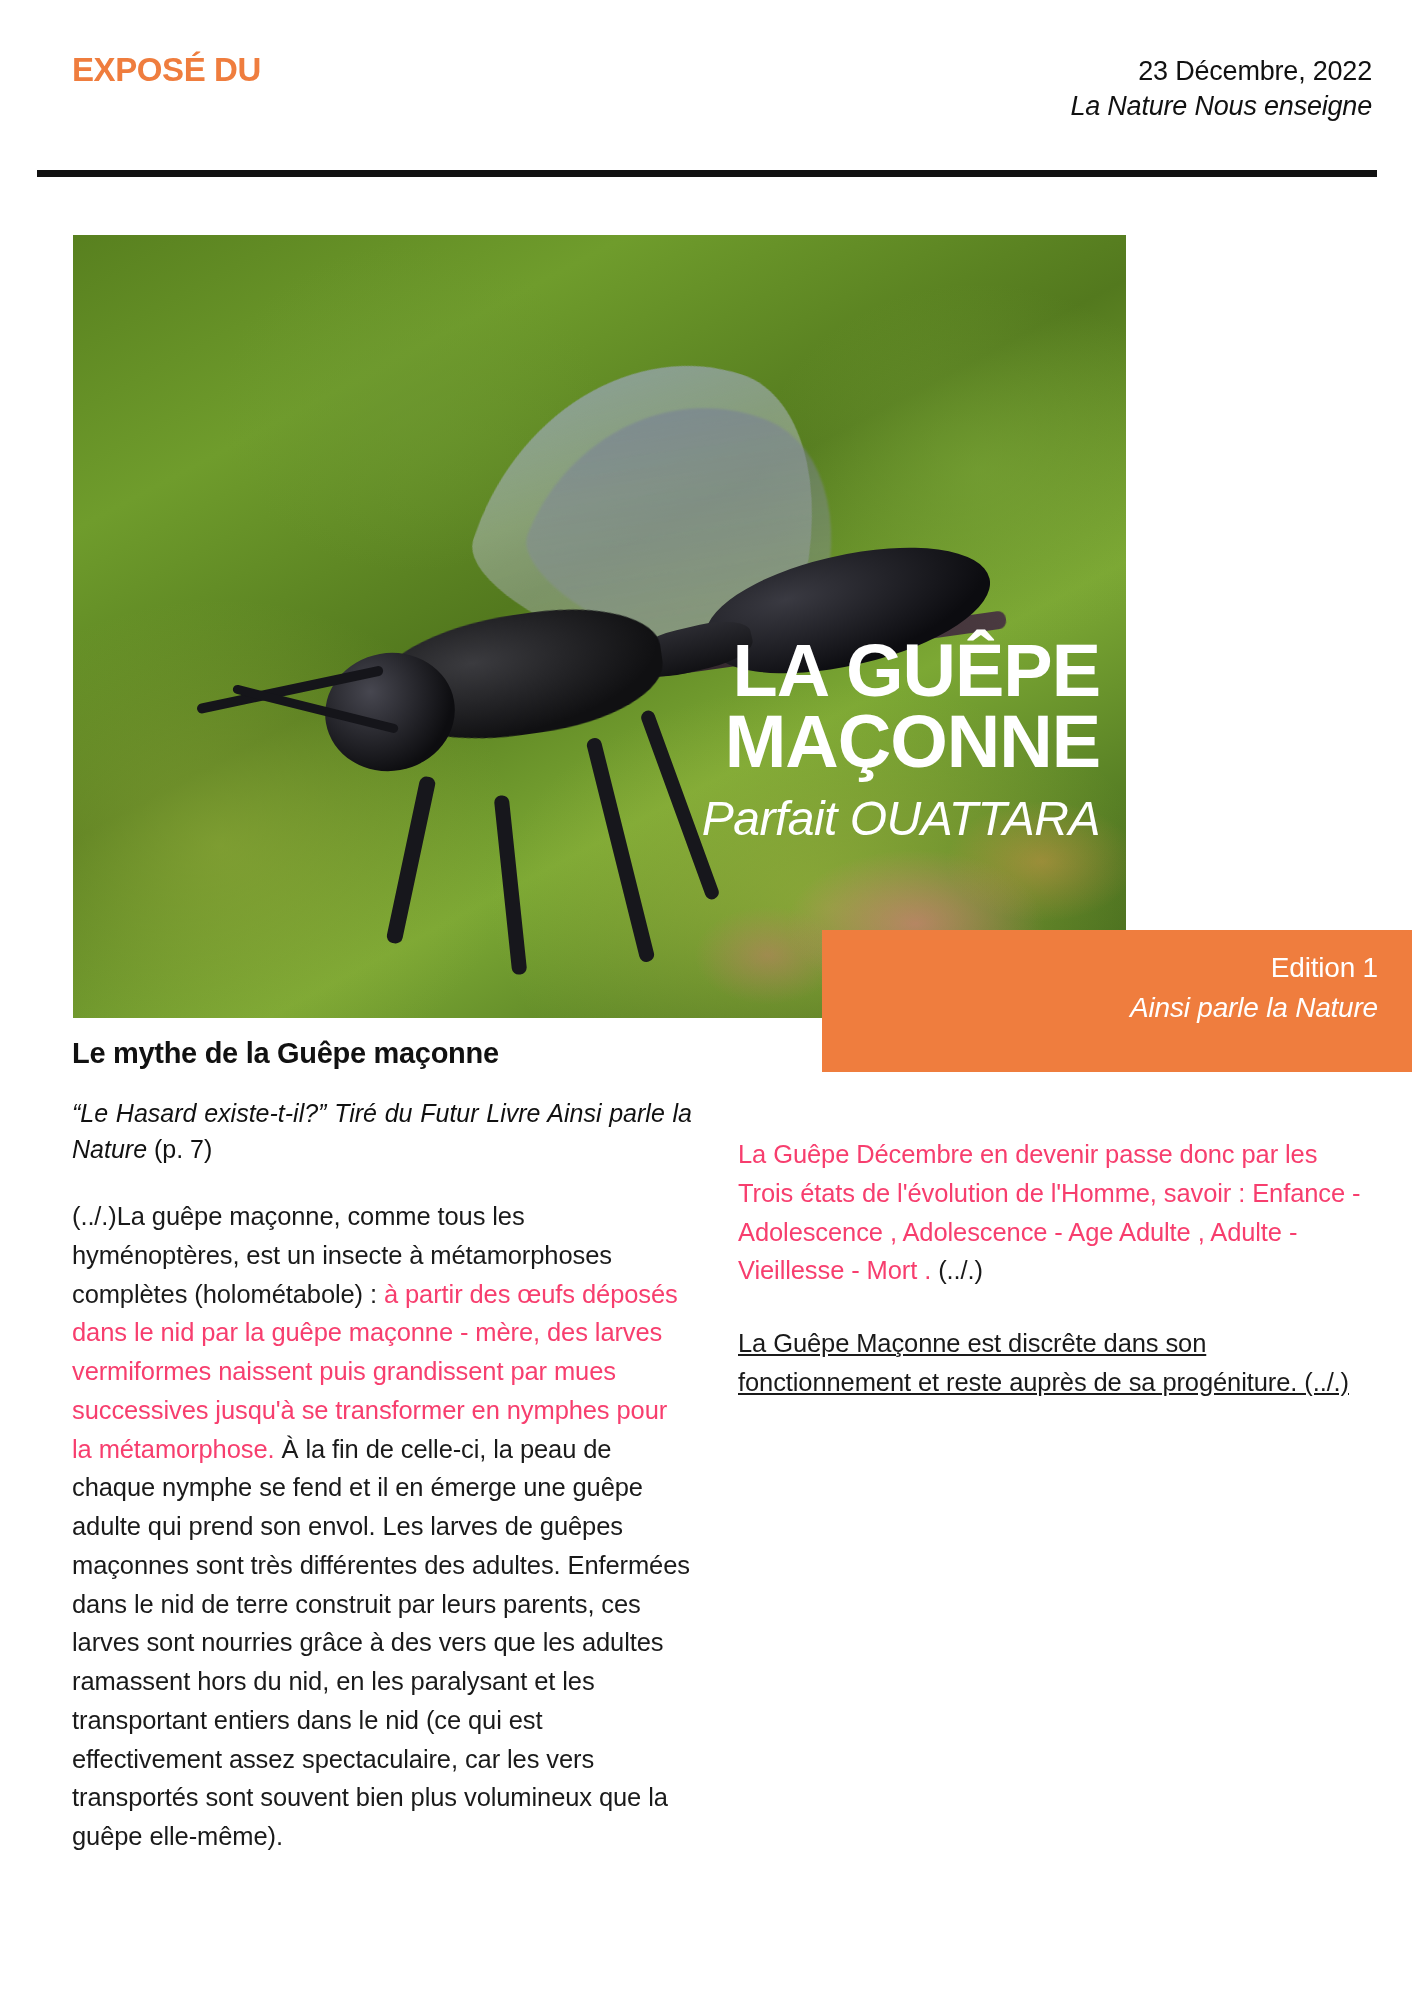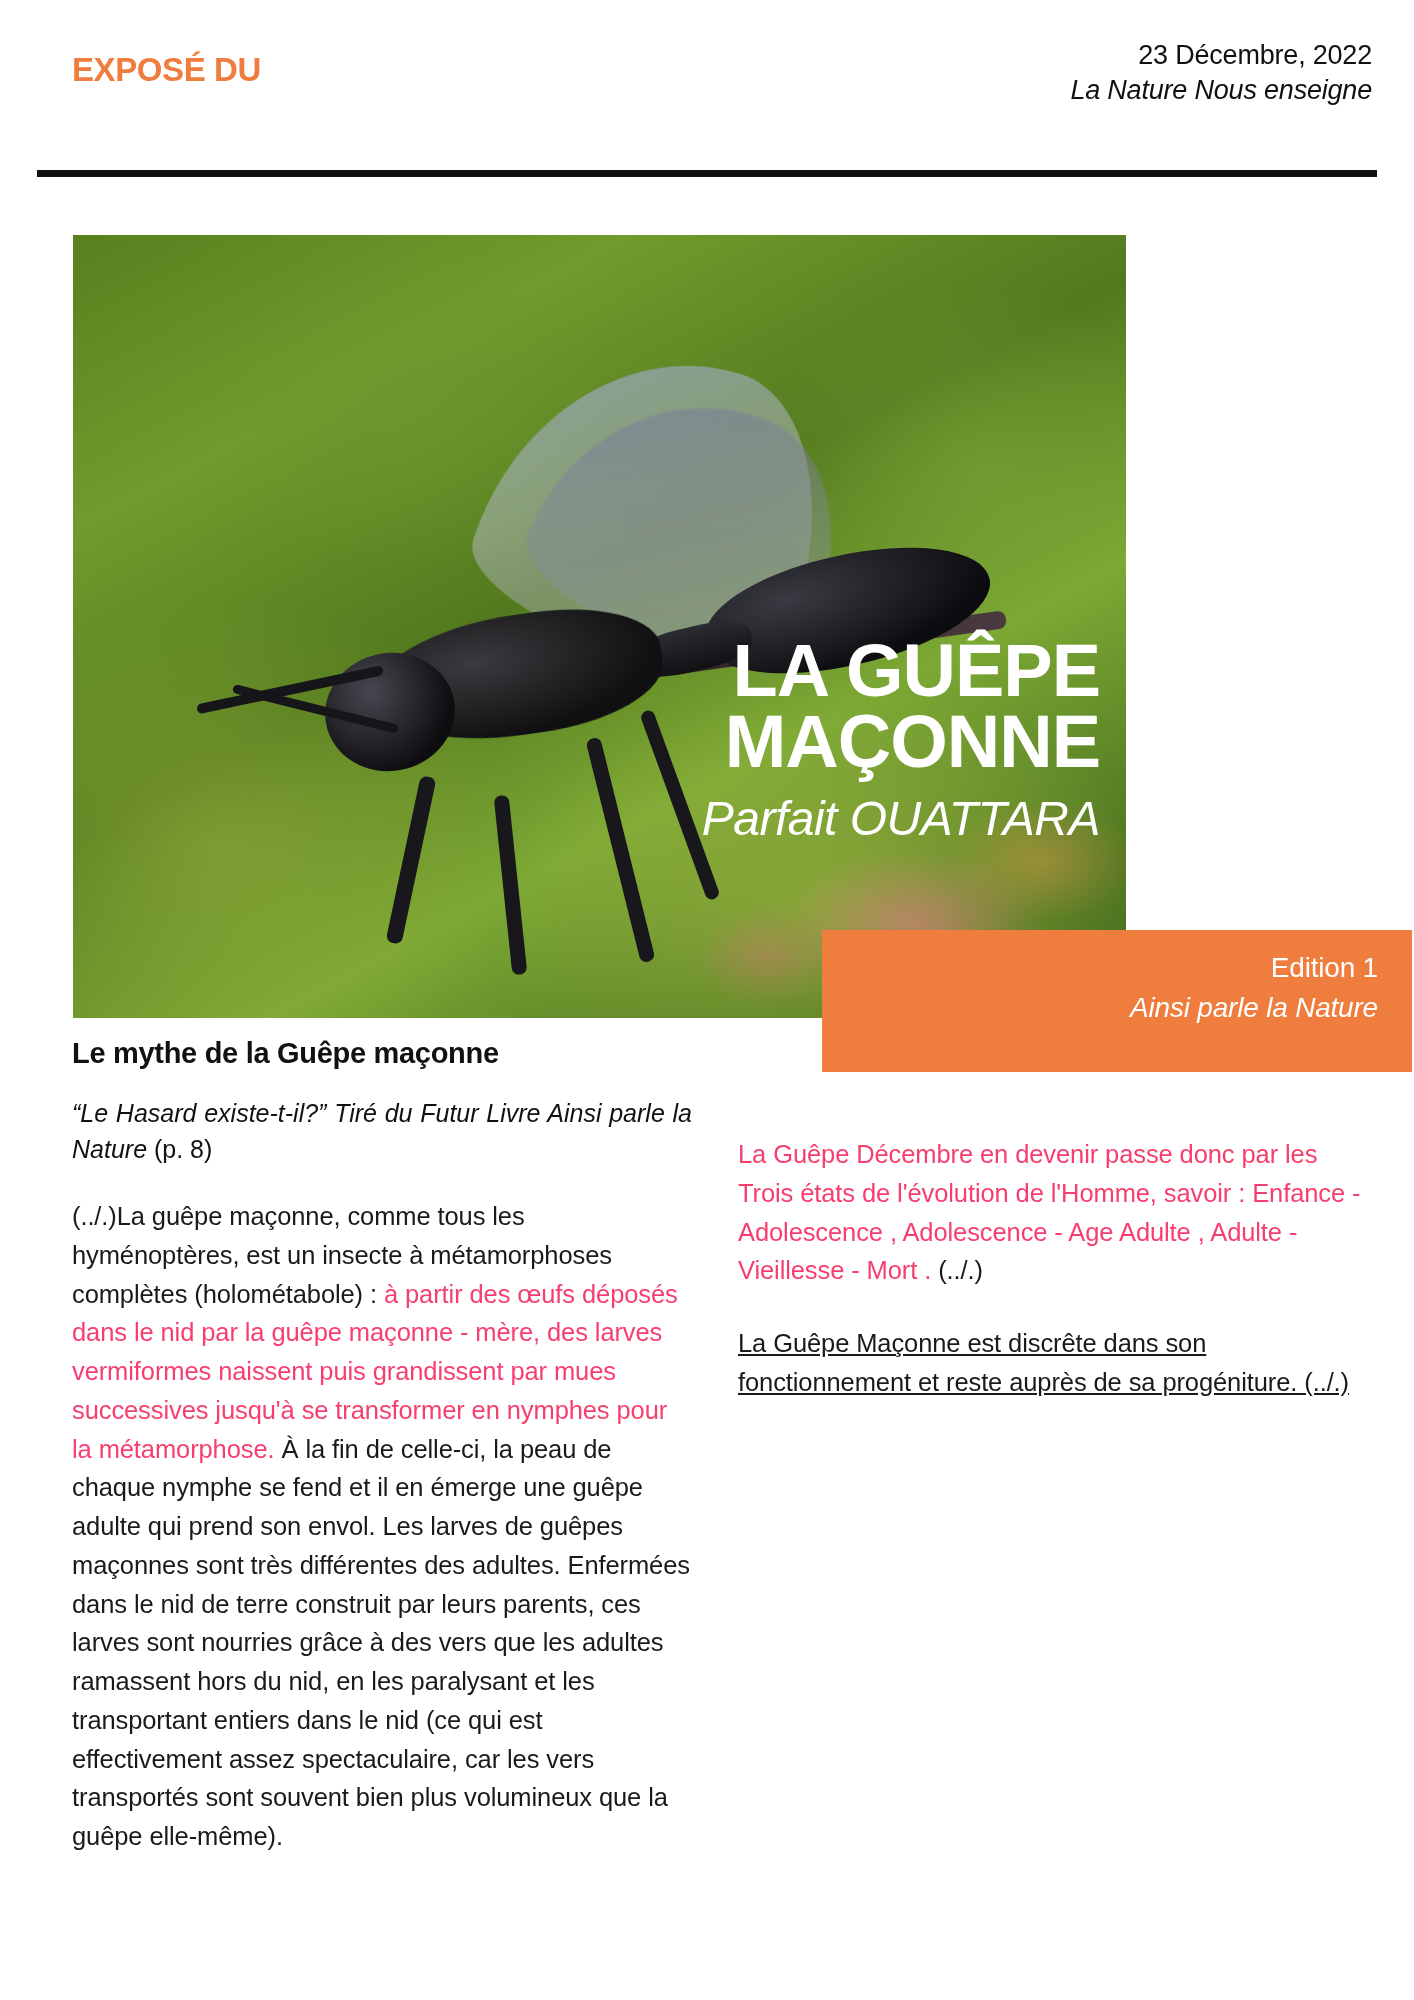--- a/index.html
+++ b/index.html
@@ -29,21 +29,21 @@
     color: #EF7D3E;
     font-size: 33px;
     font-weight: bold;
     line-height: 1.08;
     letter-spacing: -0.4px;
     text-transform: uppercase;
   }
   .issue-meta {
     position: absolute;
     right: 42px;
-    top: 38px;
+    top: 54px;
     width: 640px;
     text-align: right;
     color: #111111;
   }
   .issue-date {
     font-size: 27px;
     line-height: 1.3;
     letter-spacing: -0.2px;
   }
   .issue-tagline {
@@ -292,21 +292,21 @@
     </div>
   </div>
 
   <div class="edition-box">
     <div class="edition-line">Edition 1</div>
     <div class="edition-line italic">Ainsi parle la Nature</div>
   </div>
 
   <div class="col-left">
     <div class="section-heading">Le mythe de la Guêpe maçonne</div>
-    <p class="lede"><span>“Le Hasard existe-t-il?” Tiré du Futur Livre Ainsi parle la Nature</span><span class="normal"> (p. 8)</span></p>
+    <p class="lede"><span>“Le Hasard existe-t-il?” Tiré du Futur Livre Ainsi parle la Nature</span><span class="normal"> (p. 7)</span></p>
     <p class="body-text"><span>(../.)La guêpe maçonne, comme tous les hyménoptères, est un insecte à métamorphoses complètes (holométabole) : </span><span class="hl">à partir des œufs déposés dans le nid par la guêpe maçonne - mère, des larves vermiformes naissent puis grandissent par mues successives jusqu'à se transformer en nymphes pour la métamorphose.</span><span> À la fin de celle-ci, la peau de chaque nymphe se fend et il en émerge une guêpe adulte qui prend son envol. Les larves de guêpes maçonnes sont très différentes des adultes. Enfermées dans le nid de terre construit par leurs parents, ces larves sont nourries grâce à des vers que les adultes ramassent hors du nid, en les paralysant et les transportant entiers dans le nid (ce qui est effectivement assez spectaculaire, car les vers transportés sont souvent bien plus volumineux que la guêpe elle-même).</span></p>
   </div>
 
   <div class="col-right">
     <p class="body-text"><span class="hl">La Guêpe Décembre en devenir passe donc par les Trois états de l'évolution de l'Homme, savoir : Enfance - Adolescence , Adolescence - Age Adulte , Adulte - Vieillesse - Mort . </span><span>(../.)</span></p>
     <p class="body-text para-gap"> La Guêpe Maçonne est discrête dans son fonctionnement et reste auprès de sa progéniture.  (../.)</p>
   </div>
 
 </div>
 

